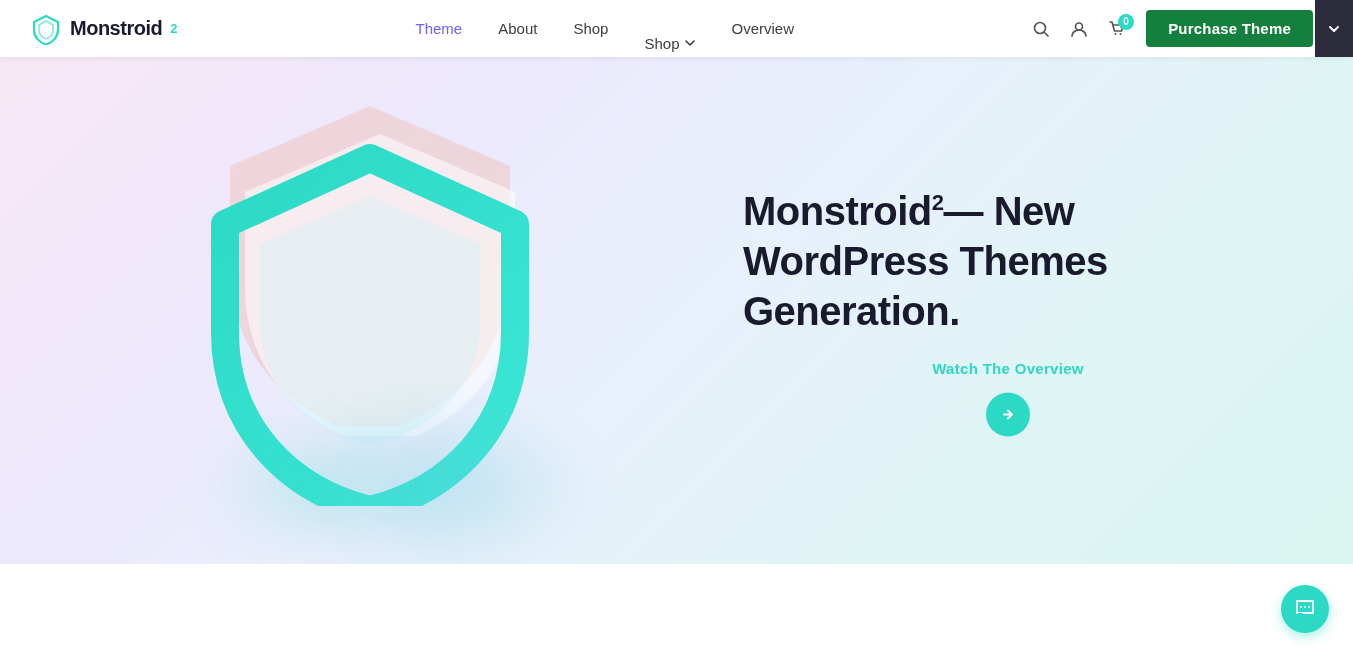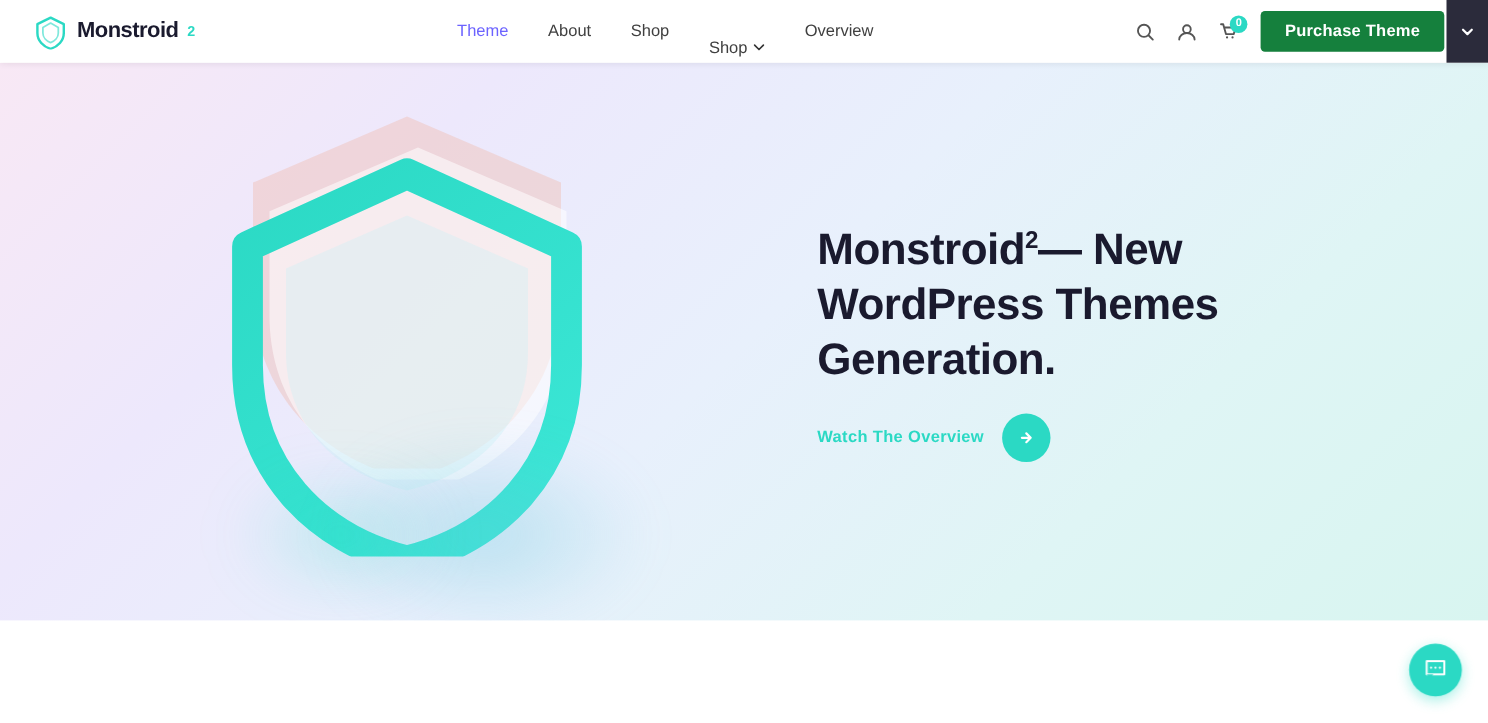--- a/index.html
+++ b/index.html
@@ -181,20 +181,21 @@
       font-size: 15px;
       color: #666;
       line-height: 1.7;
       margin-bottom: 36px;
       max-width: 460px;
     }
     .hero-cta {
       display: flex;
       align-items: center;
       gap: 16px;
+      flex-direction: column;
     }
     .hero-cta-link {
       font-size: 15px;
       color: #2bd9c4;
       font-weight: 600;
       text-decoration: none;
       letter-spacing: 0.3px;
     }
     .hero-cta-btn {
       width: 44px;

